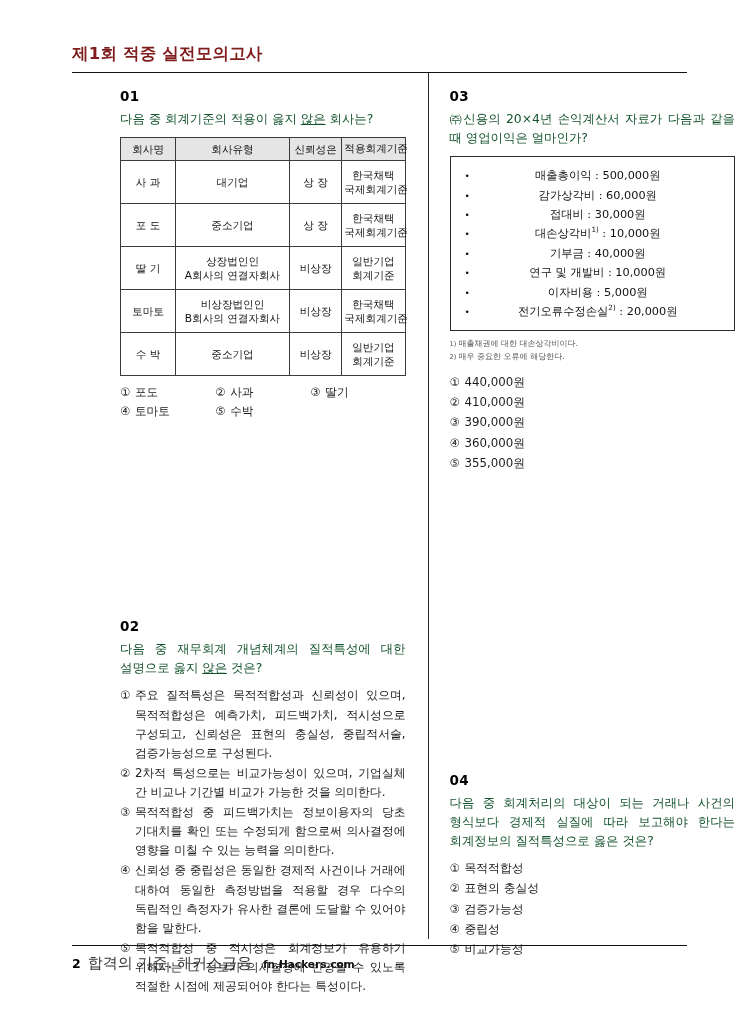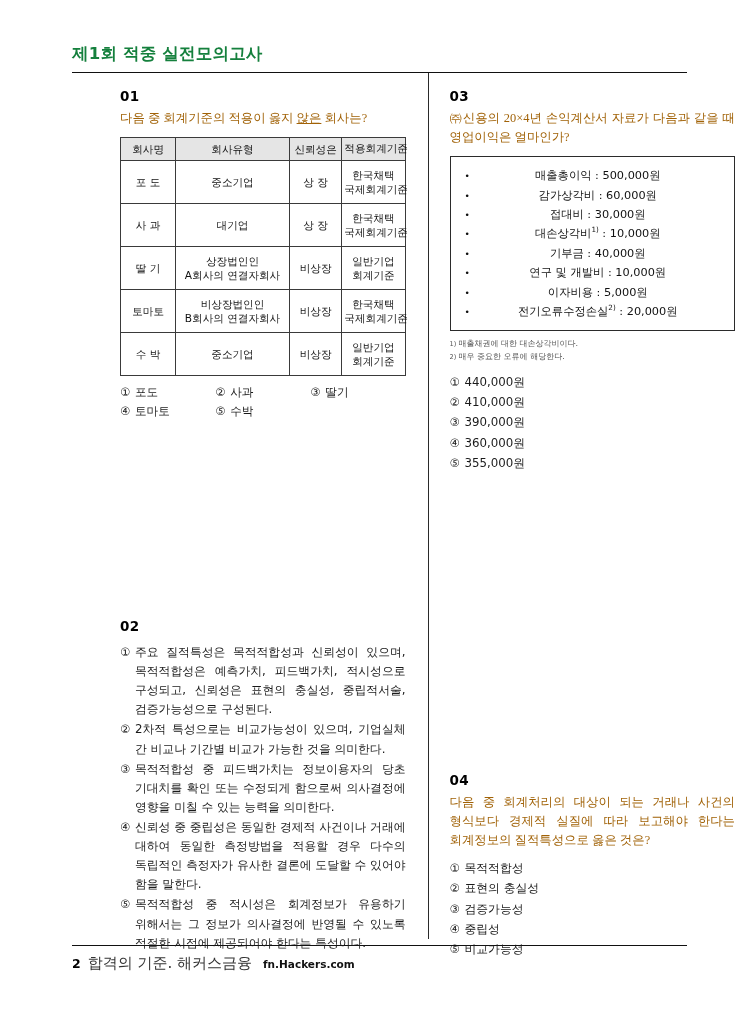--- a/index.html
+++ b/index.html
@@ -23,21 +23,21 @@
     height: 1024px;
     box-sizing: border-box;
     padding: 44px 62px 0 72px;
   }
 
   
   .doc-title {
     font-size: 16.5px;
     font-weight: bold;
     letter-spacing: 0.2px;
-    color: #15803d;
+    color: #7f1d1d;
     margin: 0 0 8px 0;
     line-height: 1.2;
   }
   .title-rule {
     border-top: 1.6px solid #111;
     width: 100%;
     margin-bottom: 0;
   }
 
   
@@ -72,24 +72,23 @@
     font-weight: bold;
     color: #000;
     margin: 0 0 5px 0;
     line-height: 1.1;
     letter-spacing: 0.3px;
   }
   .q-stem {
     font-size: 12.4px;
     line-height: 1.55;
     margin: 0 0 9px 0;
-    color: #a16207;
+    color: #14532d;
     text-align: justify;
     word-break: keep-all;
-    font-family: Liberation Serif, serif;
   }
   .q-stem .neg {
     text-decoration: underline;
   }
 
   
   .choices {
     list-style: none;
     margin: 9px 0 0 0;
     padding: 0;
@@ -260,34 +259,34 @@
           <thead>
             <tr>
               <th class="col-name">회사명</th>
               <th class="col-type">회사유형</th>
               <th class="col-list">신뢰성은</th>
               <th class="col-std">적용회계기준</th>
             </tr>
           </thead>
           <tbody>
             <tr>
-              <td>포 도</td>
-              <td>
-                  <span class="cell-line">중소기업</span>
+              <td>사 과</td>
+              <td>
+                  <span class="cell-line">대기업</span>
                 </td>
               <td>상 장</td>
               <td>
                   <span class="cell-line">한국채택</span>
                   <span class="cell-line">국제회계기준</span>
                 </td>
             </tr>
             <tr>
-              <td>사 과</td>
-              <td>
-                  <span class="cell-line">대기업</span>
+              <td>포 도</td>
+              <td>
+                  <span class="cell-line">중소기업</span>
                 </td>
               <td>상 장</td>
               <td>
                   <span class="cell-line">한국채택</span>
                   <span class="cell-line">국제회계기준</span>
                 </td>
             </tr>
             <tr>
               <td>딸 기</td>
               <td>
@@ -347,20 +346,21 @@
               <span class="choice-mark">⑤</span>
               <span class="choice-text">수박</span>
             </li>
         </ul>
       </div>
 
       <div class="gap-q02"></div>
 
       <div class="q-block">
         <div class="q-num">02</div>
+        <p class="q-stem"><span>다음 중 재무회계 개념체계의 질적특성에 대한 설명으로 옳지 </span><span class="neg">않은</span><span> 것은?</span></p>
 
         <ul class="choices">
           <li>
               <span class="choice-mark">①</span>
               <span class="choice-text">주요 질적특성은 목적적합성과 신뢰성이 있으며, 목적적합성은 예측가치, 피드백가치, 적시성으로 구성되고, 신뢰성은 표현의 충실성, 중립적서술, 검증가능성으로 구성된다.</span>
             </li>
           <li>
               <span class="choice-mark">②</span>
               <span class="choice-text">2차적 특성으로는 비교가능성이 있으며, 기업실체 간 비교나 기간별 비교가 가능한 것을 의미한다.</span>
             </li>

